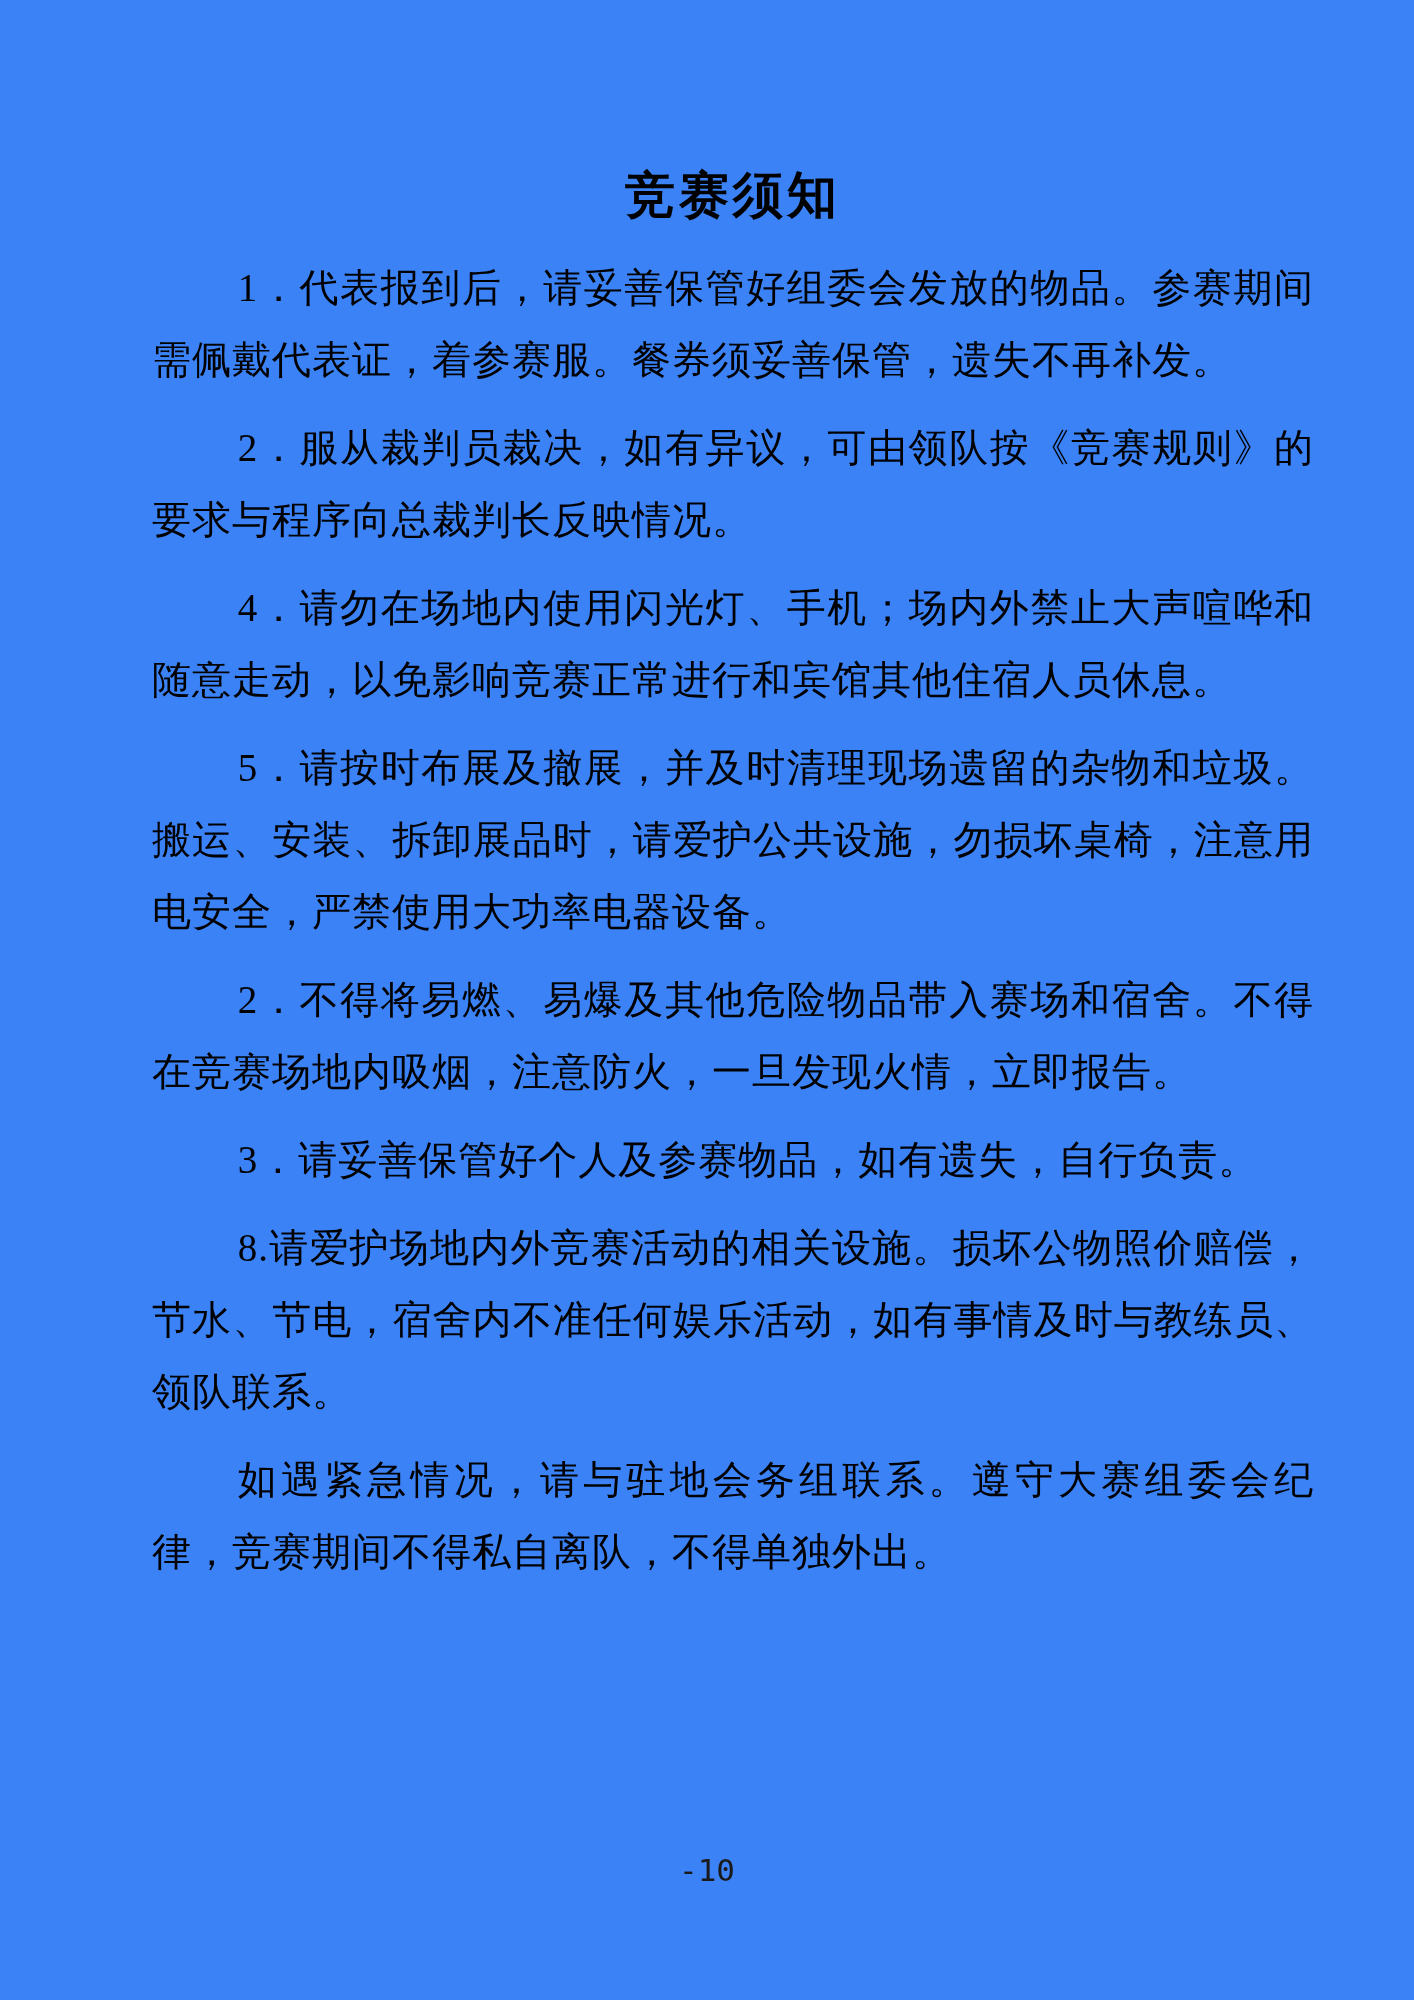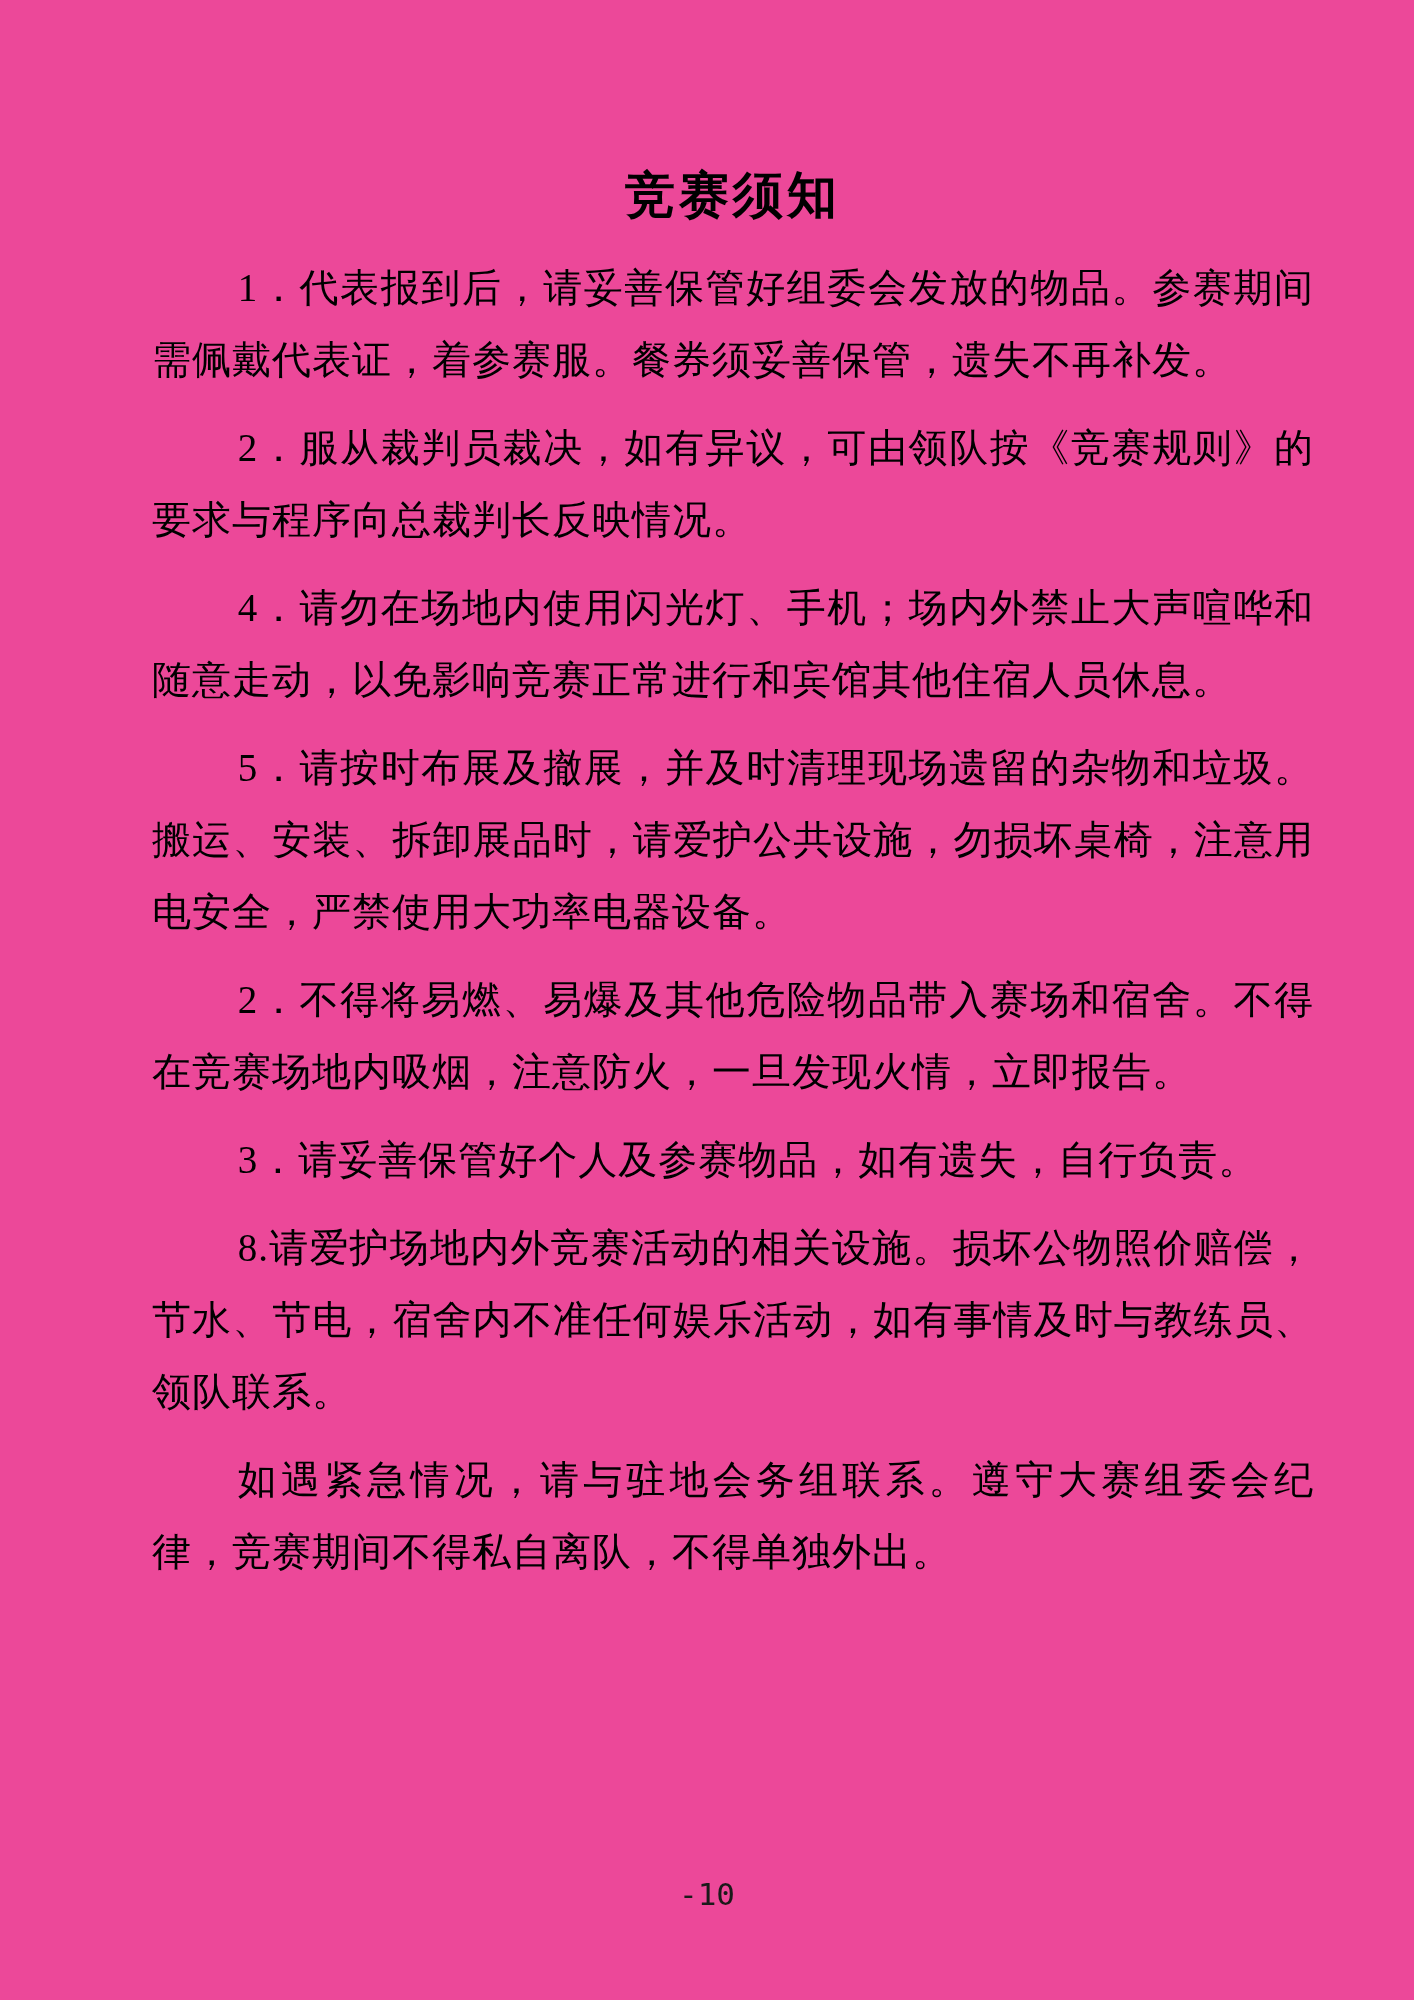--- a/index.html
+++ b/index.html
@@ -5,21 +5,21 @@
   html, body {
     margin: 0;
     padding: 0;
     background: #ffffff;
   }
   .page {
     position: relative;
     width: 1414px;
     height: 2000px;
     margin: 0 auto;
-    background: #ec4899;
+    background: #3b82f6;
     box-sizing: border-box;
     padding: 166px 84px 0 136px;
     color: #000000;
     font-family: "Liberation Serif", "DejaVu Serif", serif;
     overflow: hidden;
   }
   .doc-title {
     margin: 0;
     text-align: center;
     font-size: 50px;
@@ -35,21 +35,21 @@
     margin: 16px;
     font-size: 39px;
     line-height: 72px;
     text-align: justify;
     text-indent: 2.2em;
     letter-spacing: 1px;
   }
   .page-footer {
     position: absolute;
     left: 0;
-    bottom: 88px;
+    bottom: 112px;
     width: 100%;
     text-align: center;
     font-size: 31px;
     line-height: 36px;
     font-family: "DejaVu Sans Mono", "Liberation Mono", monospace;
     color: #1a1a1a;
   }
 </style>
 </head>
 <body>

